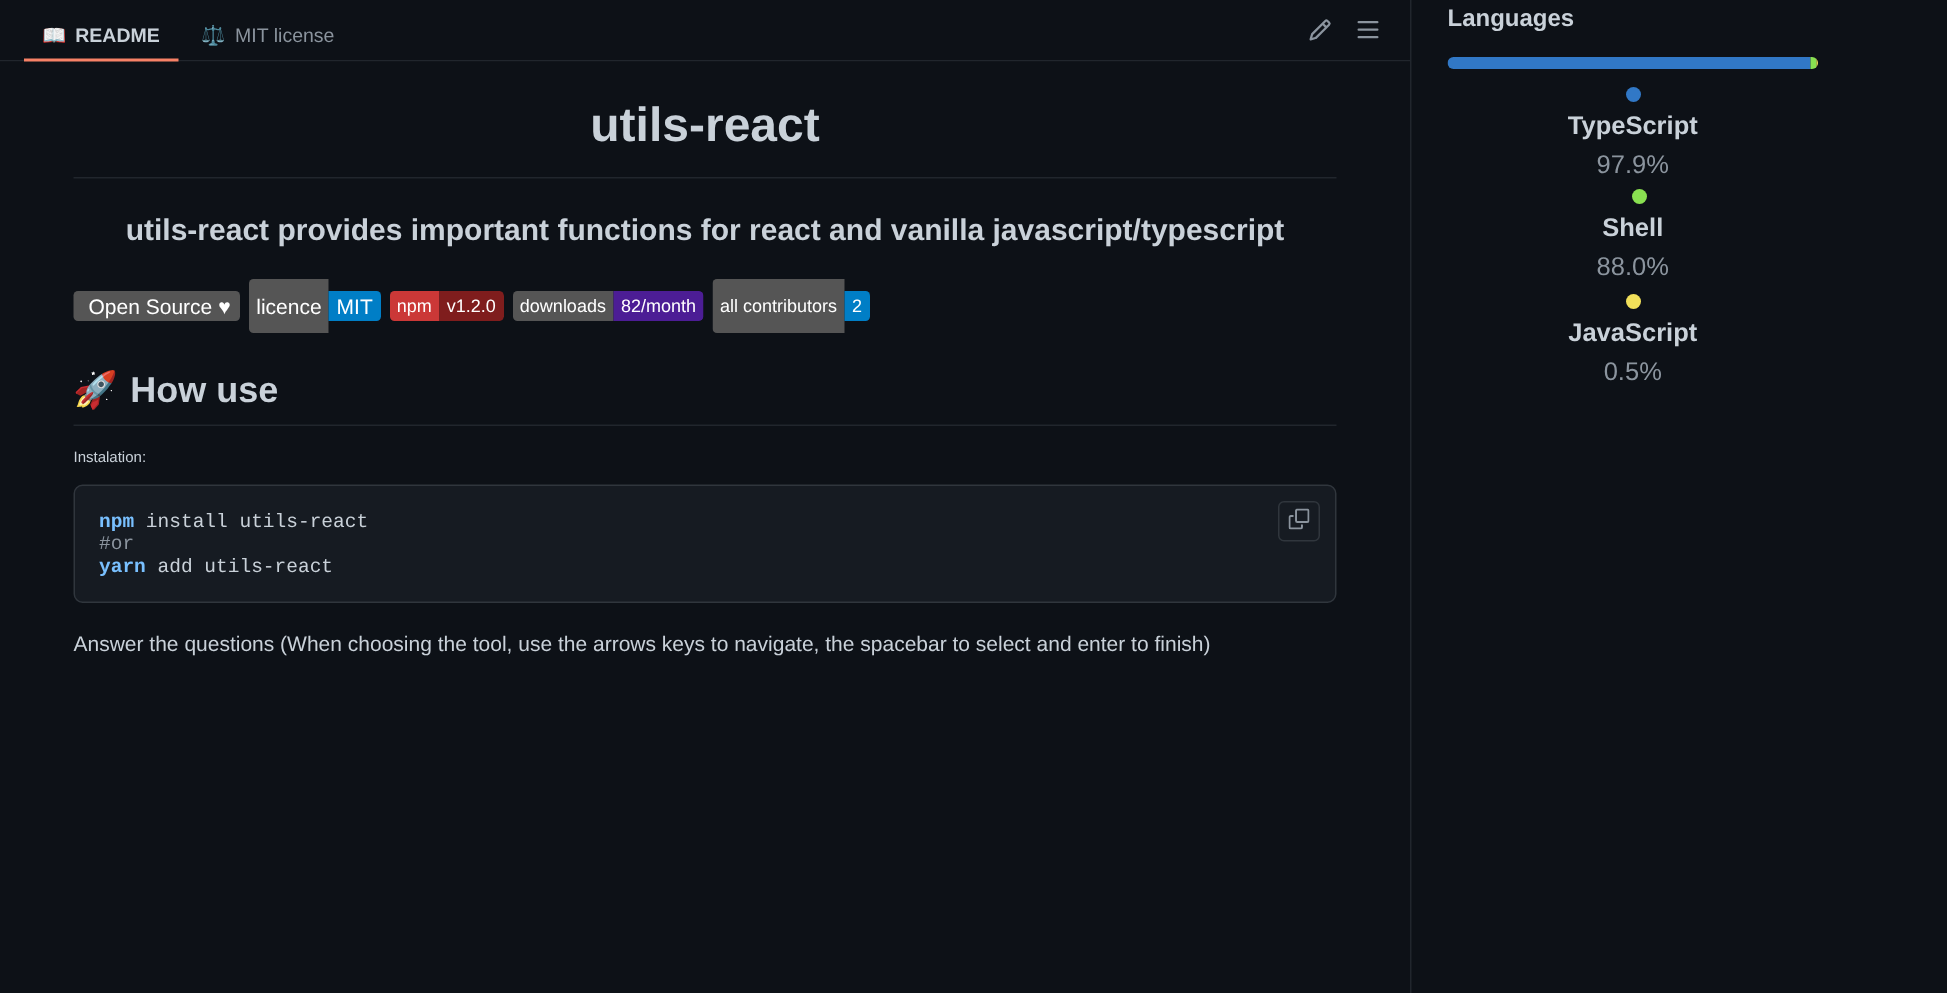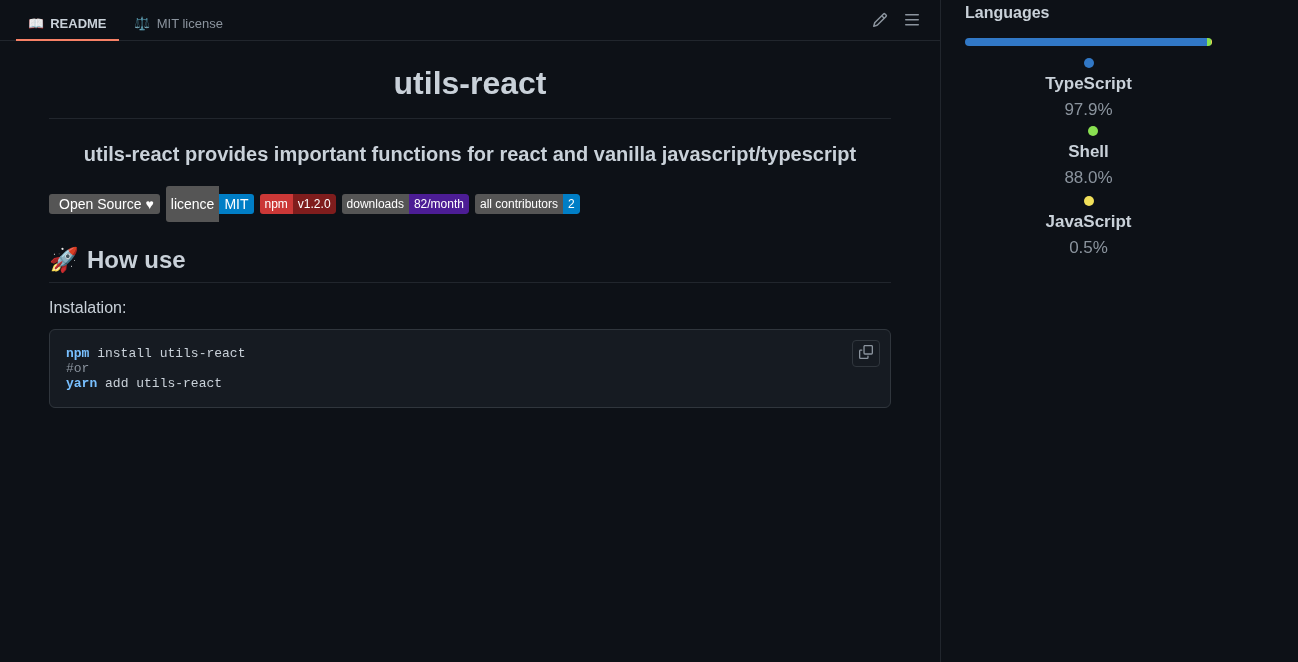--- a/index.html
+++ b/index.html
@@ -204,21 +204,21 @@
       display: inline-flex;
       align-items: center;
       border-radius: 3px;
       overflow: hidden;
     }
 
     .badge-contributors-left {
       background: #555;
       color: #fff;
       padding: 0 5px;
-      height: 20px;
+      height: 36px;
       display: flex;
       align-items: center;
       font-size: 12px;
     }
 
     .badge-contributors-right {
       background: #007ec6;
       color: #fff;
       padding: 0 5px;
       height: 20px;
@@ -262,21 +262,21 @@
       padding-bottom: 8px;
       border-bottom: 1px solid #21262d;
       display: flex;
       align-items: center;
       gap: 8px;
     }
 
     .installation-label {
       margin-bottom: 12px;
       color: #c9d1d9;
-      font-size: 16px;
+      font-size: 10px;
     }
 
     .code-block {
       background: #161b22;
       border: 1px solid #30363d;
       border-radius: 6px;
       padding: 16px;
       margin-bottom: 16px;
       position: relative;
       font-family: 'SFMono-Regular', Consolas, 'Liberation Mono', Menlo, monospace;
@@ -462,20 +462,21 @@
           <span class="highlight-cmd">yarn</span>&nbsp;<span>add utils-react</span>
         </div>
         <button class="copy-btn">
           <svg width="14" height="14" viewBox="0 0 16 16" fill="currentColor">
             <path d="M0 6.75C0 5.784.784 5 1.75 5h1.5a.75.75 0 010 1.5h-1.5a.25.25 0 00-.25.25v7.5c0 .138.112.25.25.25h7.5a.25.25 0 00.25-.25v-1.5a.75.75 0 011.5 0v1.5A1.75 1.75 0 019.25 16h-7.5A1.75 1.75 0 010 14.25v-7.5z"></path>
             <path d="M5 1.75C5 .784 5.784 0 6.75 0h7.5C15.216 0 16 .784 16 1.75v7.5A1.75 1.75 0 0114.25 11h-7.5A1.75 1.75 0 015 9.25v-7.5zm1.75-.25a.25.25 0 00-.25.25v7.5c0 .138.112.25.25.25h7.5a.25.25 0 00.25-.25v-7.5a.25.25 0 00-.25-.25h-7.5z"></path>
           </svg>
         </button>
       </div>
 
+      <p class="answer-text">Answer the questions (When choosing the tool, use the arrows keys to navigate, the spacebar to select and enter to finish)</p>
     </div>
   </div>
 </div>
 
 <div class="sidebar">
   <div class="sidebar-section-title">Languages</div>
 
   <div class="lang-bar-container">
     <div class="lang-bar-ts" style="width: 97.9%;"></div>
     <div class="lang-bar-shell" style="width: 1.6%;"></div>

